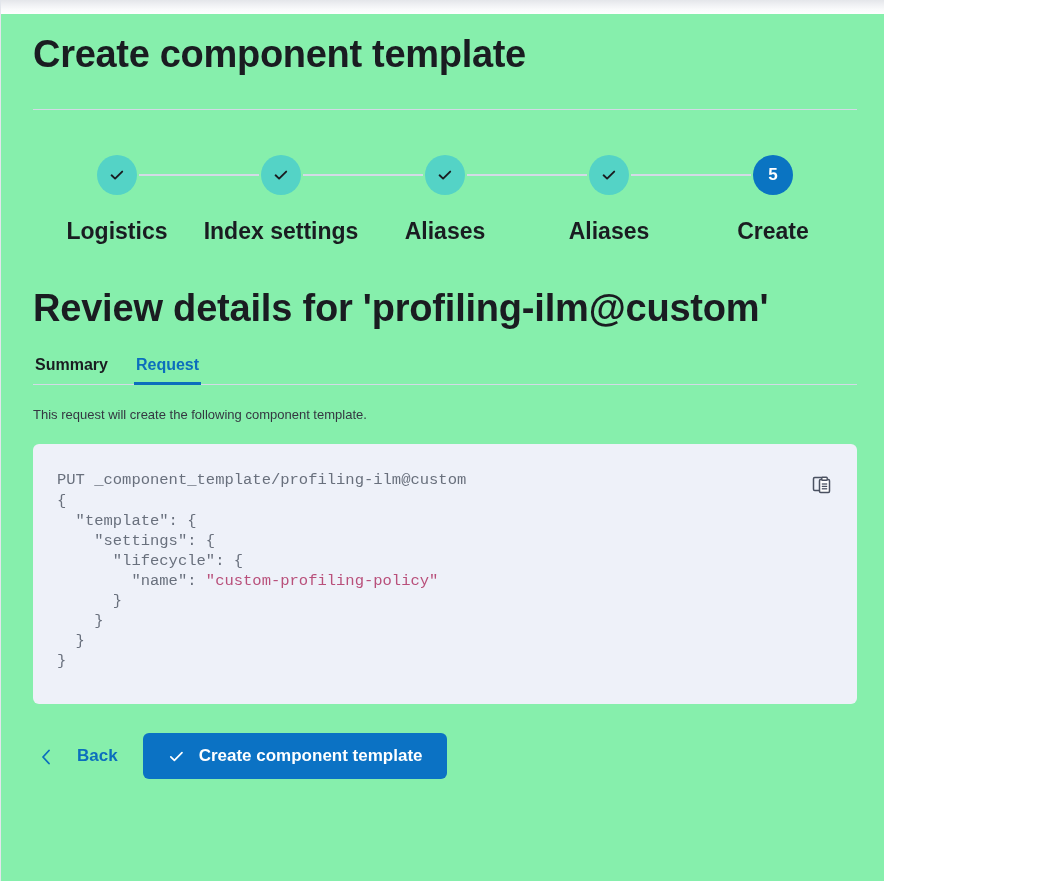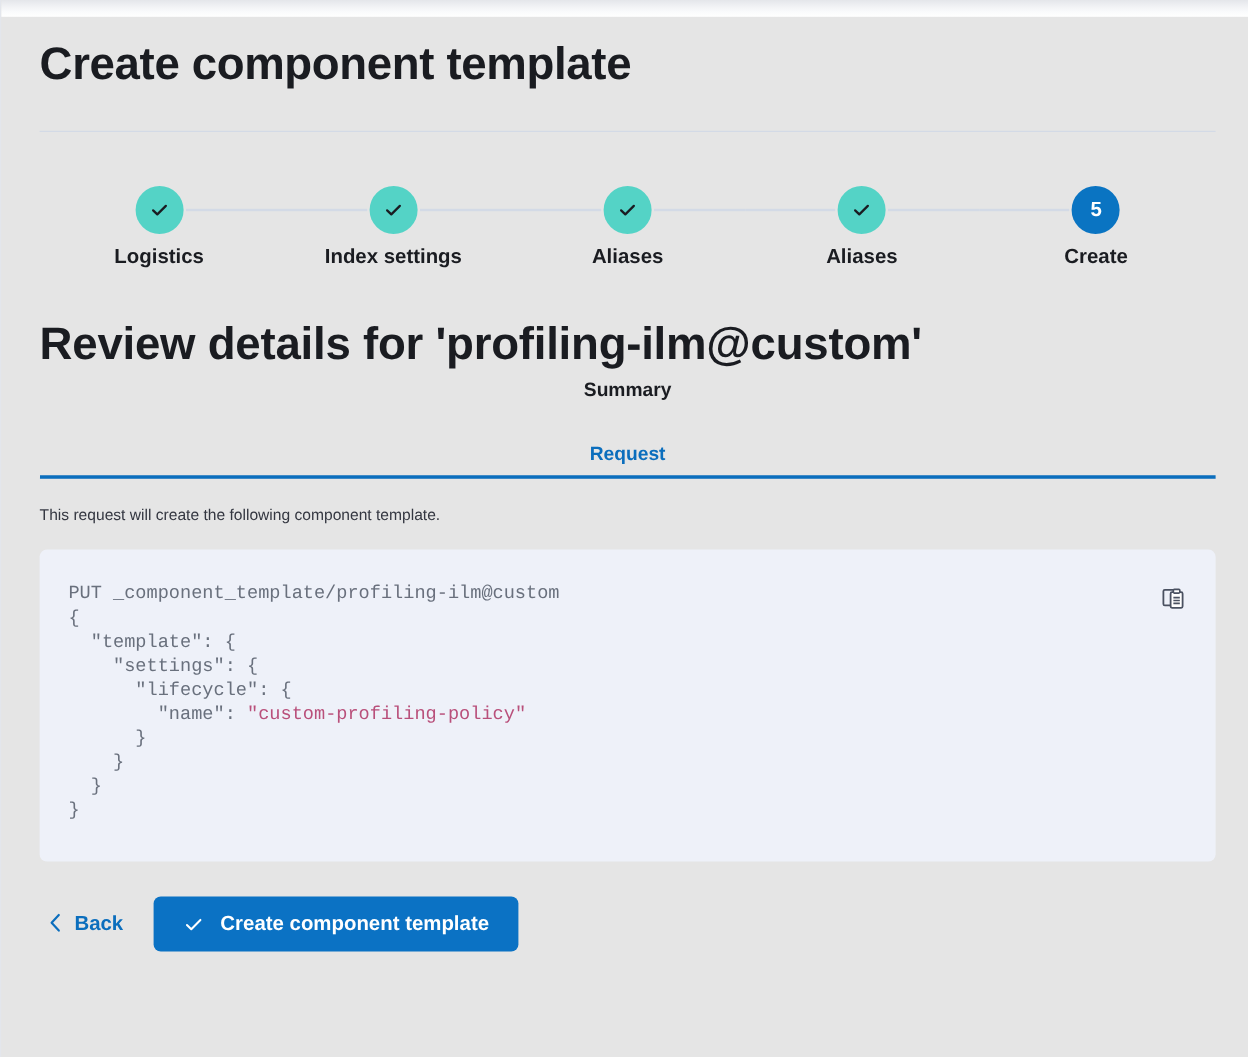--- a/index.html
+++ b/index.html
@@ -6,22 +6,22 @@
   html, body {
     margin: 0; padding: 0;
     width: 1040px; height: 881px;
     background: #ffffff;
     font-family: "Liberation Sans", sans-serif;
     -webkit-font-smoothing: antialiased;
     overflow: hidden;
   }
   #page {
     position: relative;
-    width: 1040px; height: 881px;
-    background: #e5e5e5;
+    width: 884px; height: 881px;
+    background: #86efac;
     border-left: 1px solid #e3e6ec;
     overflow: hidden;
   }
   
   #top-shade {
     position: absolute; top: 0; left: 0; right: 0; height: 14px;
     background: linear-gradient(to bottom, #e4e6ea 0%, #f0f1f4 35%, #fafbfc 70%, #ffffff 100%);
     pointer-events: none;
   }
   #content {
@@ -76,44 +76,43 @@
     border-radius: 50%;
     display: flex; align-items: center; justify-content: center;
     color: #fff;
     font-size: 17px;
     font-weight: 600;
   }
   .circle.done { background: #54d3c6; }
   .circle.current { background: #0a74c2; }
   .circle.done svg { display: block; }
   .step-label {
-    margin-top: 9px;
-    font-size: 17px;
+    margin-top: 23px;
+    font-size: 23px;
     font-weight: 700;
     color: #1a1c21;
     white-space: nowrap;
   }
 
   
   .section-title {
     margin: 0;
     padding-top: 42px;
     font-size: 38px;
     font-weight: 700;
     letter-spacing: -0.2px;
     color: #1a1c21;
   }
 
   
   .tabs {
     display: flex;
     gap: 24px;
-    margin-top: 8px;
-    position: relative;
-    flex-direction: column;
+    margin-top: 26px;
+    position: relative;
   }
   .tab {
     font-size: 16px;
     font-weight: 700;
     color: #1a1c21;
     padding: 0 2px 11px 2px;
     cursor: pointer;
     background: none; border: none;
     font-family: inherit;
   }
@@ -163,22 +162,22 @@
   
   .footer {
     display: flex;
     align-items: center;
     gap: 19px;
     margin-top: 29px;
     padding-bottom: 40px;
   }
   .back-btn {
     display: inline-flex;
-    align-items: flex-start;
-    gap: 9px;
+    align-items: flex-end;
+    gap: 24px;
     background: none; border: none;
     padding: 4px 6px;
     font-family: inherit;
     font-size: 17px;
     font-weight: 600;
     color: #0b6ebd;
     cursor: pointer;
   }
   .primary-btn {
     display: inline-flex;

